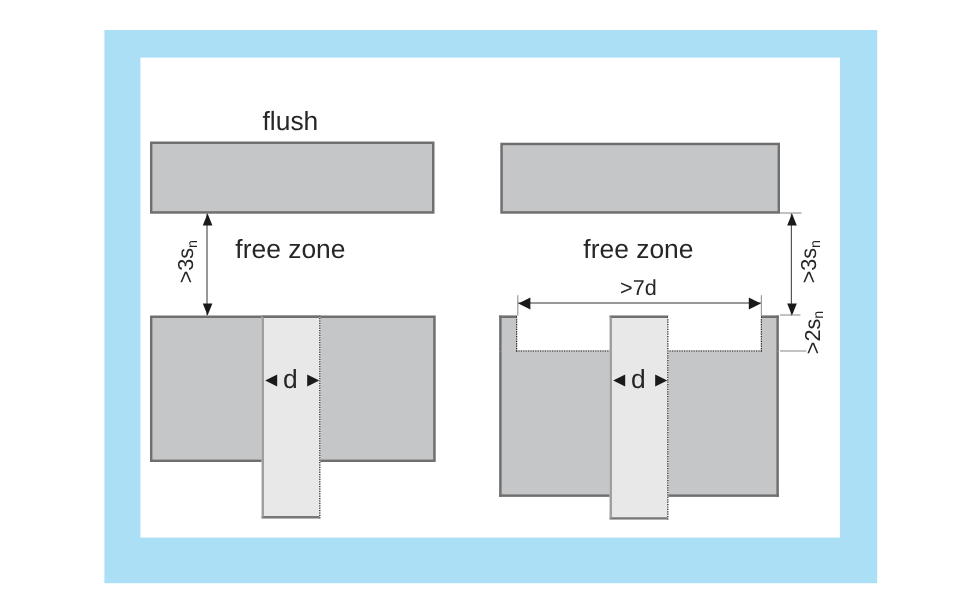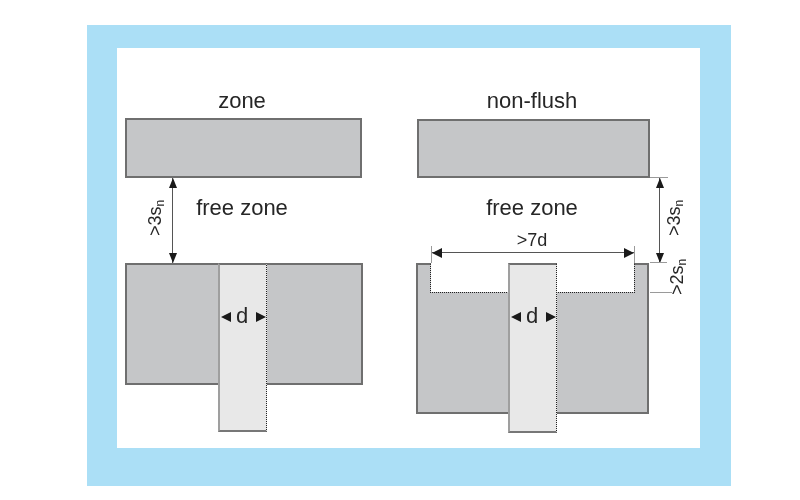--- a/index.html
+++ b/index.html
@@ -27,41 +27,40 @@
 </style>
 </head>
 <body>
 
 <div class="stage">
 
   <div class="abs" style="left:87px;top:25px;width:644px;height:461px;background:#abdff6;">
     <div class="abs" style="left:30px;top:23px;width:583px;height:400px;background:#ffffff;"></div>
   </div>
 
-  <div class="abs lbl title" style="left:162px;top:88px;width:160px;">zone</div>
+  <div class="abs lbl title" style="left:162px;top:88px;width:160px;">flush</div>
 
   <div class="abs material" style="left:125px;top:118px;width:237px;height:60px;"></div>
 
   <div class="abs dimline-v" style="left:172px;top:178px;height:85px;"></div>
   <div class="abs ar ar-up" style="left:169px;top:178px;"></div>
   <div class="abs ar ar-down" style="left:169px;top:253px;"></div>
   <div class="abs lbl dimlbl rot" style="left:121px;top:207px;width:70px;height:22px;">
     <span>&gt;3s</span><span class="subn">n</span>
   </div>
 
   <div class="abs lbl title" style="left:162px;top:195px;width:160px;">free zone</div>
 
   <div class="abs material" style="left:125px;top:263px;width:238px;height:122px;"></div>
   <div class="abs sensor" style="left:218px;top:263px;width:49px;height:169px;"></div>
 
   <div class="abs ar ar-left" style="left:221px;top:312px;"></div>
   <div class="abs ar ar-right" style="left:256px;top:312px;"></div>
   <div class="abs lbl dlbl" style="left:227px;top:303px;width:30px;">d</div>
 
-  <div class="abs lbl title" style="left:452px;top:88px;width:160px;">non-flush</div>
 
   <div class="abs material" style="left:417px;top:119px;width:233px;height:59px;"></div>
   <div class="abs extline" style="left:650px;top:177px;width:18px;height:1px;"></div>
 
   <div class="abs dimline-v" style="left:659px;top:178px;height:85px;"></div>
   <div class="abs ar ar-up" style="left:656px;top:178px;"></div>
   <div class="abs ar ar-down" style="left:656px;top:253px;"></div>
   <div class="abs lbl dimlbl rot" style="left:640px;top:207px;width:70px;height:22px;">
     <span>&gt;3s</span><span class="subn">n</span>
   </div>

